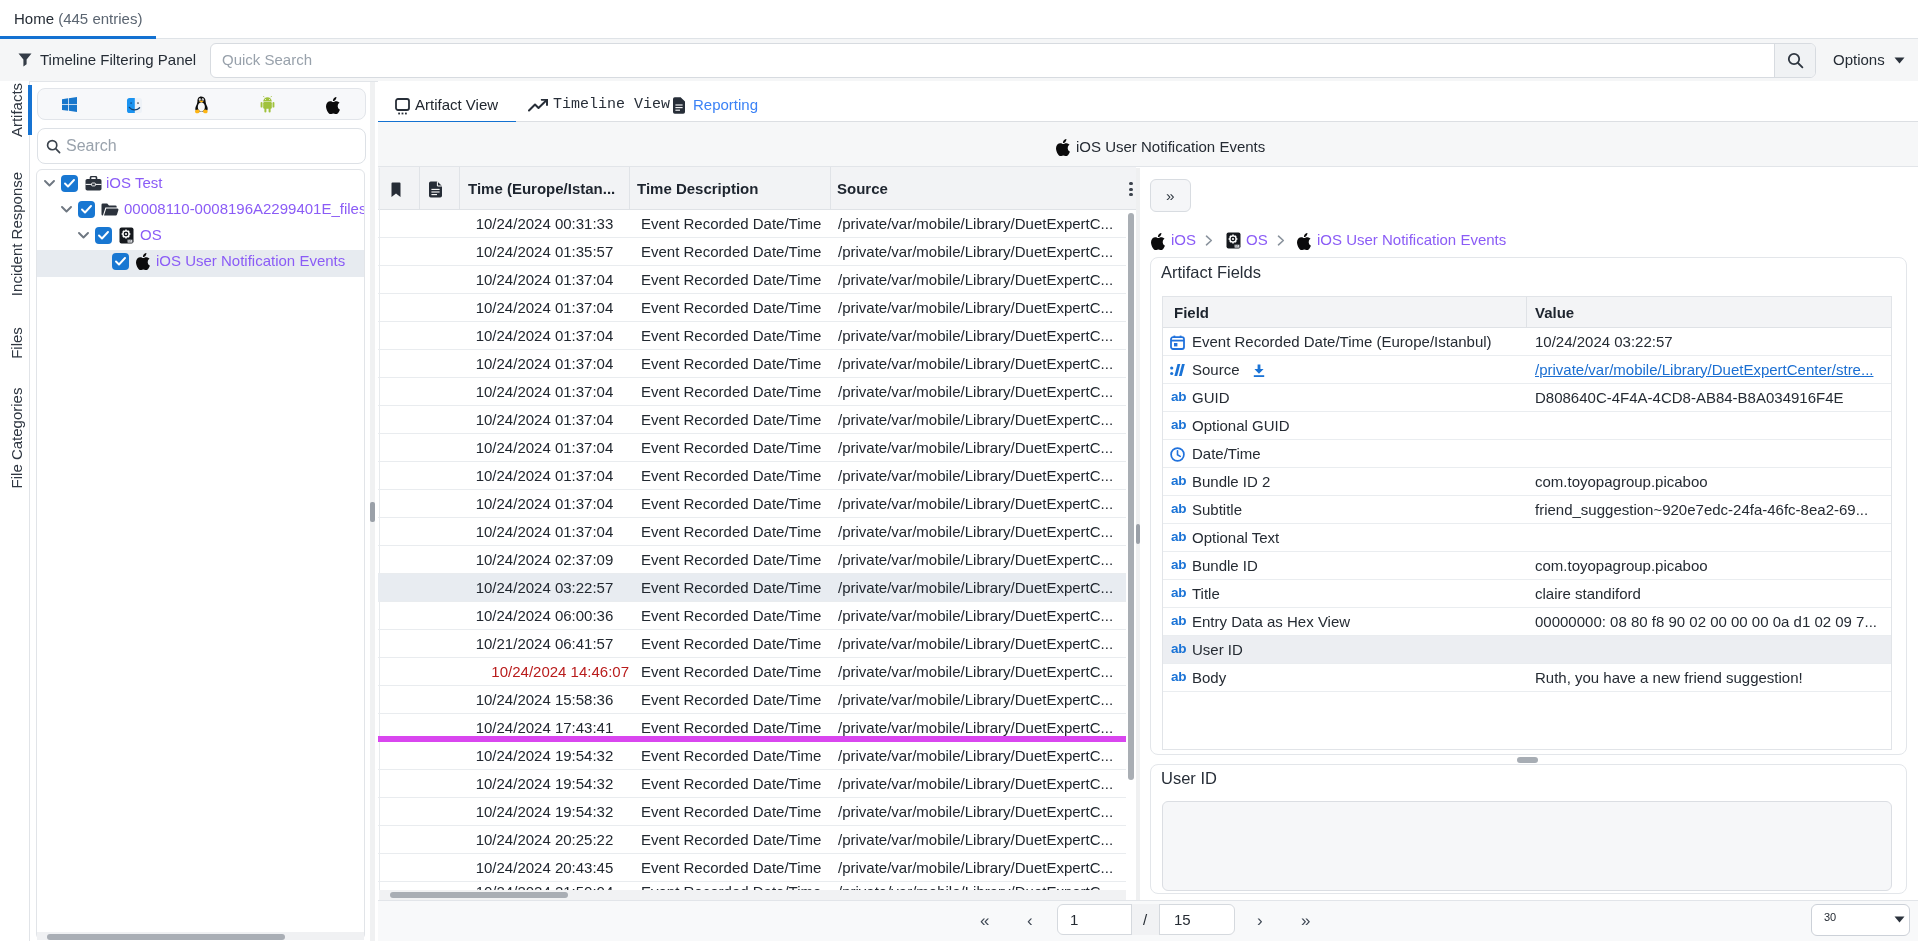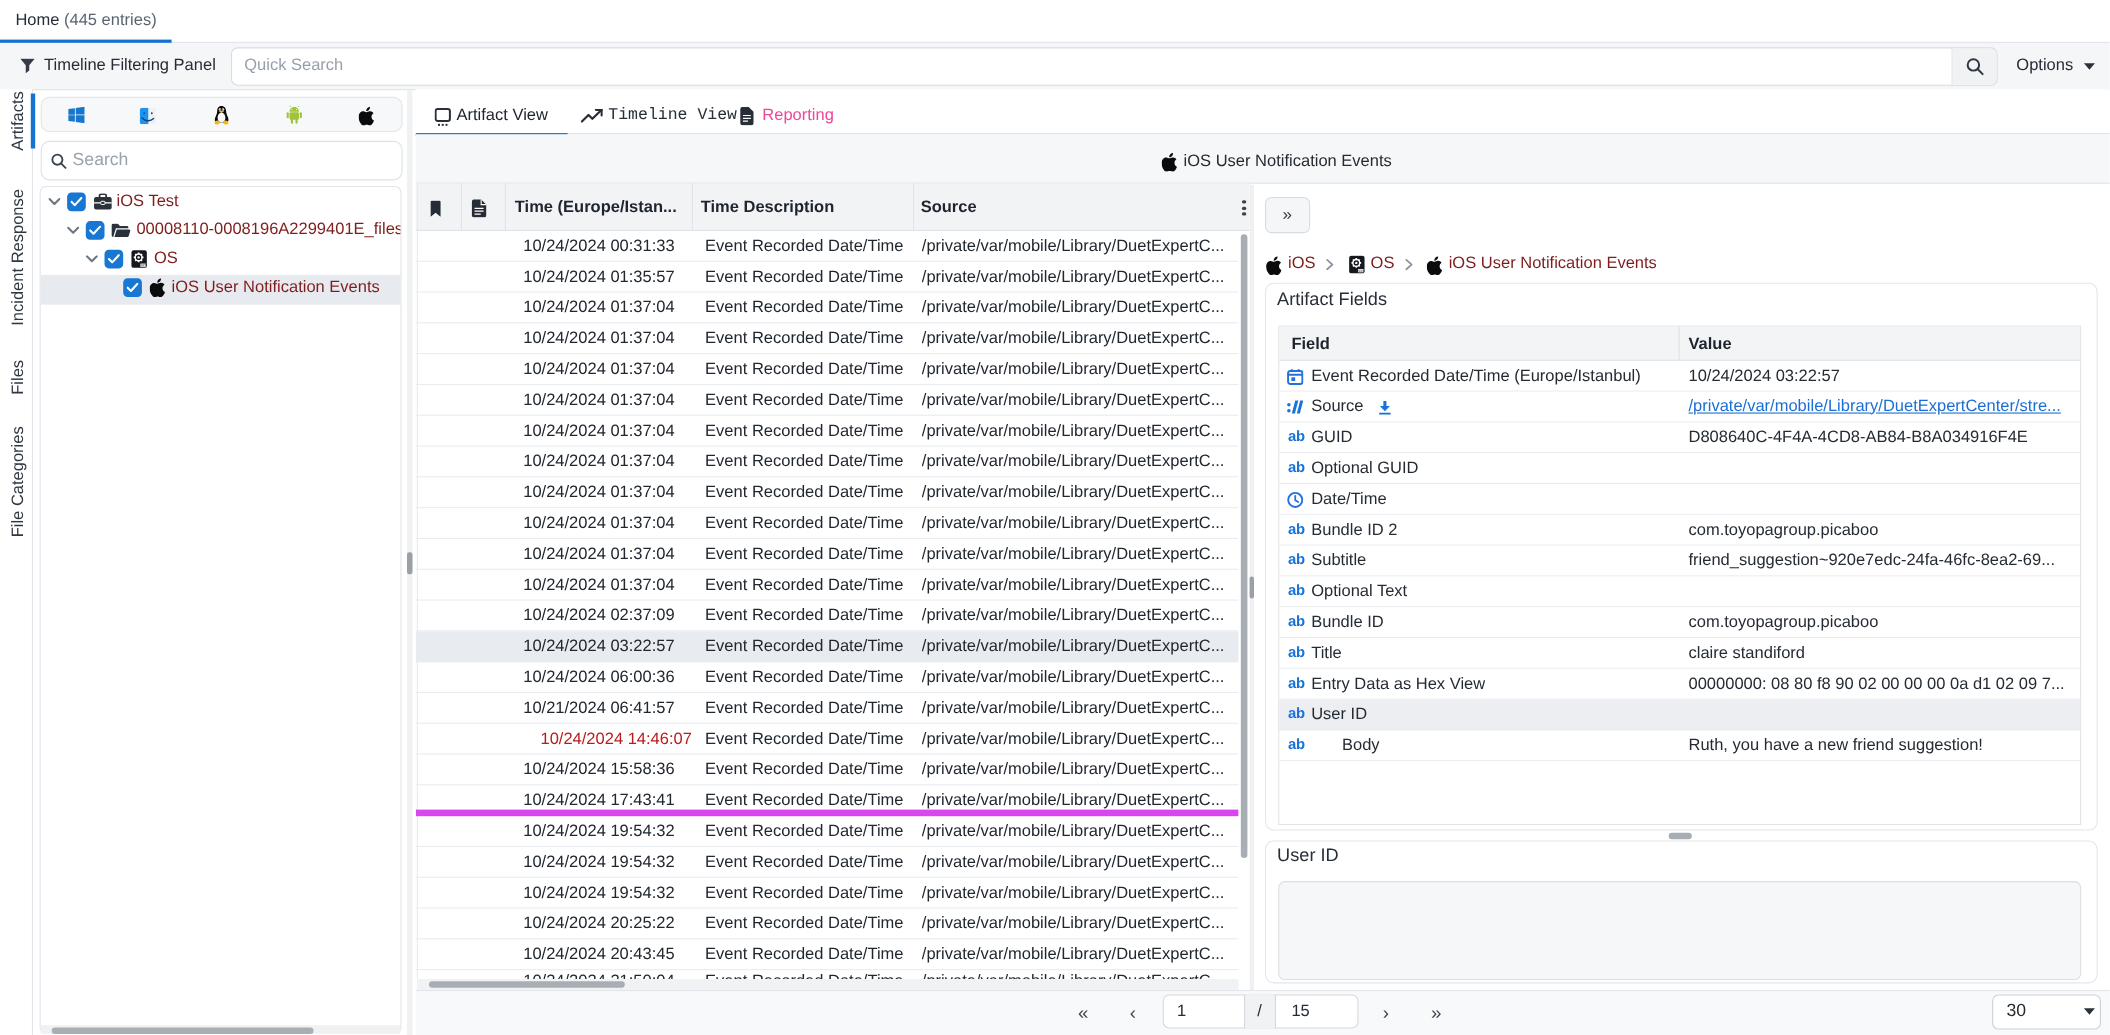--- a/index.html
+++ b/index.html
@@ -1,18 +1,18 @@
 <!DOCTYPE html>
 <html><head><meta charset="utf-8">
 <style>
 html,body{margin:0;padding:0;}
 body{width:1918px;height:941px;position:relative;overflow:hidden;background:#fff;
  font-family:"Liberation Sans",sans-serif;-webkit-font-smoothing:antialiased;}
 .a{position:absolute;}
-.t{position:absolute;white-space:nowrap;color:#7f1d1d;}
+.t{position:absolute;white-space:nowrap;color:#8b5cf6;}
 svg{position:absolute;display:block;}
 </style></head><body>
 
 <div class="a" style="left:0;top:0;width:1918px;height:38px;background:#fff;border-bottom:1px solid #dfe3e7;"></div>
 <div class="t" style="left:14px;top:10px;font-size:15px;color:#252c35;">Home <span style="color:#5b6571;">(445 entries)</span></div>
 <div class="a" style="left:0;top:36px;width:156px;height:3px;background:#1371d1;"></div>
 <div class="a" style="left:0;top:39px;width:1918px;height:42px;background:#f5f6f7;border-bottom:1px solid #e2e5e9;"></div>
 <svg style="left:18px;top:53px;" width="14" height="15" viewBox="0 0 14 15">
     <path d="M0.5 0.5 H13.5 L8.6 6.4 V11.2 L5.4 13.6 V6.4 Z" fill="#343c47"></path>
   </svg>
@@ -160,21 +160,21 @@
 </svg>
 <div class="t" style="left:553px;top:96px;font-size:15px;color:#272e38;font-family:Liberation Mono, monospace;">Timeline View</div>
 <svg style="left:672px;top:97px;" width="14" height="17" viewBox="0 0 14 17">
 <path d="M1 2 A1.8 1.8 0 0 1 2.8 0.2 H8.6 L13 4.6 V15 A1.8 1.8 0 0 1 11.2 16.8 H2.8 A1.8 1.8 0 0 1 1 15 Z" fill="#272e38"></path>
 <g stroke="#fff" stroke-width="1.1">
       <line x1="3.4" y1="8" x2="10.6" y2="8"></line>
       <line x1="3.4" y1="10.6" x2="10.6" y2="10.6"></line>
       <line x1="3.4" y1="13.2" x2="8" y2="13.2"></line>
     </g>
 </svg>
-<div class="t" style="left:693px;top:96px;font-size:15px;color:#ec4899;">Reporting</div>
+<div class="t" style="left:693px;top:96px;font-size:15px;color:#3b82f6;">Reporting</div>
 <div class="a" style="left:378px;top:120.5px;width:138px;height:3.5px;background:#1371d1;"></div>
 <div class="a" style="left:378px;top:122px;width:1540px;height:45px;background:#f6f7f8;border-bottom:1px solid #e2e5e9;box-sizing:border-box;"></div>
 <svg style="left:1056px;top:139px;" width="14" height="17.2" viewBox="0 0 814 1000">
     <path fill="#0b0b0c" d="M788.1 340.9c-5.8 4.5-108.2 62.2-108.2 190.5 0 148.4 130.3 200.9 134.2 202.2-.6 3.2-20.7 71.9-68.7 141.9-42.8 61.6-87.5 123.1-155.5 123.1s-85.5-39.5-164-39.5c-76.5 0-103.7 40.8-165.9 40.8s-105.6-57-155.5-127C46.7 790.7 0 663 0 541.8c0-194.4 126.4-297.5 250.8-297.5 66.1 0 121.2 43.4 162.7 43.4 39.5 0 101.1-46 176.3-46 28.5 0 130.9 2.6 198.3 99.2zm-234-181.5c31.1-36.9 53.1-88.1 53.1-139.3 0-7.1-.6-14.3-1.9-20.1-50.6 1.9-110.8 33.7-147.1 75.8-28.5 32.4-55.1 83.6-55.1 135.5 0 7.8 1.3 15.6 1.9 18.1 3.2.6 8.4 1.3 13.6 1.3 45.4 0 102.5-30.4 135.5-71.3z"></path>
   </svg>
 <div class="t" style="left:1076px;top:138px;font-size:15px;color:#252b33;">iOS User Notification Events</div>
 <div class="a" style="left:378px;top:167px;width:758px;height:43px;background:#f2f3f5;border-bottom:1px solid #dfe2e6;box-sizing:border-box;"></div>
 <div class="a" style="left:419px;top:167px;width:1px;height:42px;background:#e0e3e7;"></div>
 <div class="a" style="left:459px;top:167px;width:1px;height:42px;background:#e0e3e7;"></div>
 <div class="a" style="left:629px;top:167px;width:1px;height:42px;background:#e0e3e7;"></div>
@@ -428,32 +428,32 @@
 <div class="t" style="left:1535px;top:584.5px;font-size:15px;color:#252b33;">claire standiford</div>
 <div class="a" style="left:1163px;top:608px;width:728px;height:28px;border-bottom:1px solid #eaedf0;box-sizing:border-box;"></div>
 <span style="position:absolute;left:1171px;top:613px;font-size:13.5px;font-weight:bold;color:#1a73d6;letter-spacing:-0.3px;">ab</span>
 <div class="t" style="left:1192px;top:612.5px;font-size:15px;color:#252b33;">Entry Data as Hex View</div>
 <div class="t" style="left:1535px;top:612.5px;font-size:15px;color:#252b33;">00000000: 08 80 f8 90 02 00 00 00 0a d1 02 09 7...</div>
 <div class="a" style="left:1163px;top:636px;width:728px;height:28px;background:#eceef2;border-bottom:1px solid #eaedf0;box-sizing:border-box;"></div>
 <span style="position:absolute;left:1171px;top:641px;font-size:13.5px;font-weight:bold;color:#1a73d6;letter-spacing:-0.3px;">ab</span>
 <div class="t" style="left:1192px;top:640.5px;font-size:15px;color:#252b33;">User ID</div>
 <div class="a" style="left:1163px;top:664px;width:728px;height:28px;border-bottom:1px solid #eaedf0;box-sizing:border-box;"></div>
 <span style="position:absolute;left:1171px;top:669px;font-size:13.5px;font-weight:bold;color:#1a73d6;letter-spacing:-0.3px;">ab</span>
-<div class="t" style="left:1192px;top:668.5px;font-size:15px;color:#252b33;margin-left:28px;">Body</div>
+<div class="t" style="left:1192px;top:668.5px;font-size:15px;color:#252b33;">Body</div>
 <div class="t" style="left:1535px;top:668.5px;font-size:15px;color:#252b33;">Ruth, you have a new friend suggestion!</div>
 <div class="a" style="left:1517px;top:757px;width:21px;height:6px;background:#a7adb4;border-radius:3px;"></div>
 <div class="a" style="left:1150px;top:764px;width:757px;height:130px;border:1px solid #e3e6ea;border-radius:8px;box-sizing:border-box;"></div>
 <div class="t" style="left:1161px;top:769px;font-size:16.5px;color:#272e38;">User ID</div>
 <div class="a" style="left:1162px;top:801px;width:730px;height:90px;background:#f6f7f9;border:1px solid #dbdee3;border-radius:6px;box-sizing:border-box;"></div>
 <div class="a" style="left:378px;top:899.5px;width:1540px;height:41.5px;background:#f8f9fa;border-top:1px solid #e2e5e9;box-sizing:border-box;"></div>
 <div class="t" style="left:980px;top:911px;font-size:17px;color:#3f4854;">«</div>
 <div class="t" style="left:1027px;top:911px;font-size:17px;color:#3f4854;">‹</div>
 <div class="a" style="left:1057px;top:904px;width:178px;height:31px;background:#fff;border:1px solid #d5d9de;border-radius:6px;box-sizing:border-box;"></div>
 <div class="a" style="left:1131px;top:904px;width:29px;height:31px;background:#f1f2f4;border-left:1px solid #d5d9de;border-right:1px solid #d5d9de;box-sizing:border-box;"></div>
 <div class="t" style="left:1070px;top:911px;font-size:15px;color:#252b33;">1</div>
 <div class="t" style="left:1143px;top:911px;font-size:15px;color:#252b33;">/</div>
 <div class="t" style="left:1174px;top:911px;font-size:15px;color:#252b33;">15</div>
 <div class="t" style="left:1257px;top:911px;font-size:17px;color:#3f4854;">›</div>
 <div class="t" style="left:1301px;top:911px;font-size:17px;color:#3f4854;">»</div>
 <div class="a" style="left:1811px;top:904px;width:99px;height:32px;background:#fff;border:1px solid #ccd1d8;border-radius:6px;box-sizing:border-box;"></div>
-<div class="t" style="left:1824px;top:911px;font-size:16px;color:#252b33;">30</div>
+<div class="t" style="left:1824px;top:911px;font-size:11px;color:#252b33;">30</div>
 <svg style="left:1894px;top:916px;" width="11" height="7" viewBox="0 0 11 7">
     <path d="M0.5 0.5 H10.5 L5.5 6.5 Z" fill="#2b323c"></path>
   </svg>
 </body></html>

